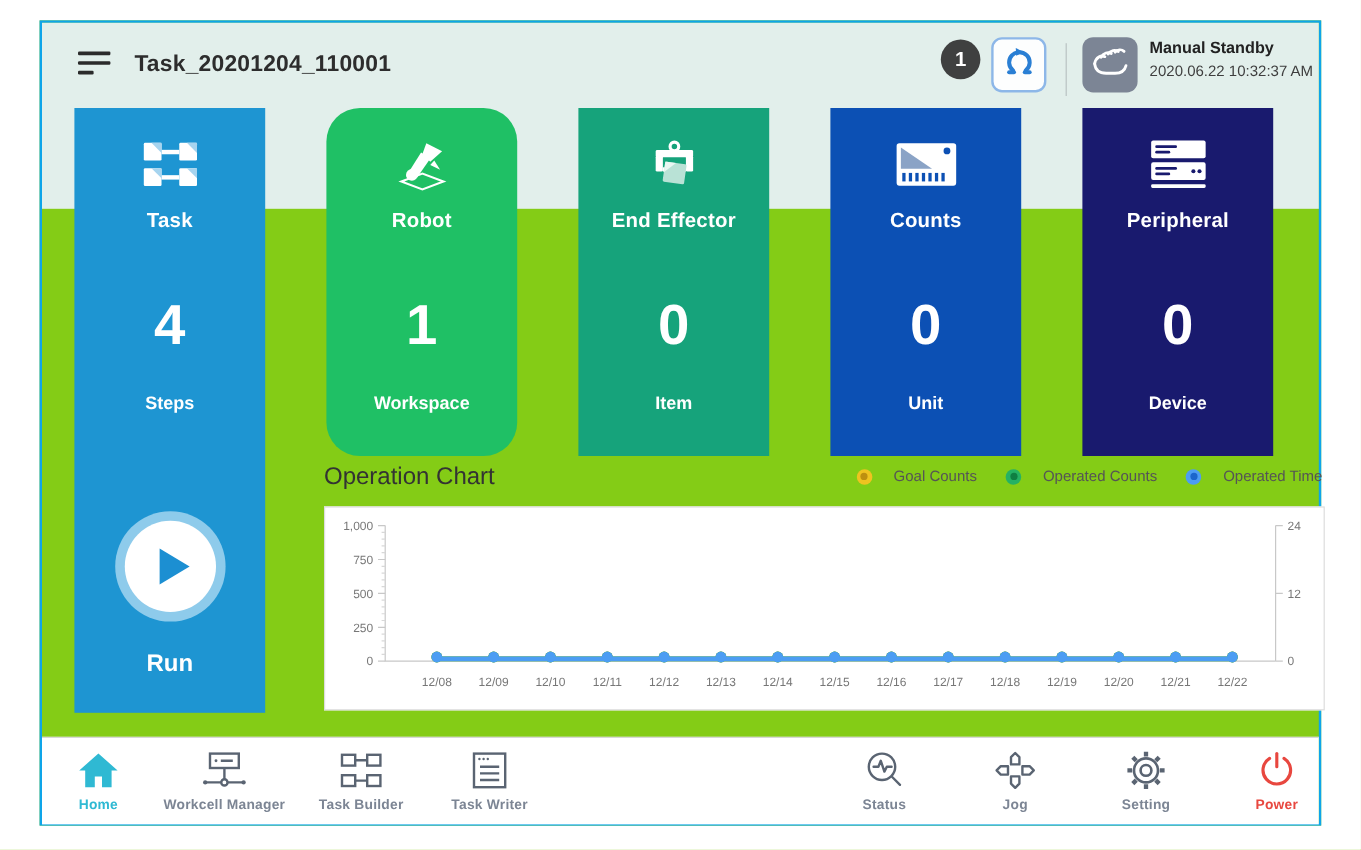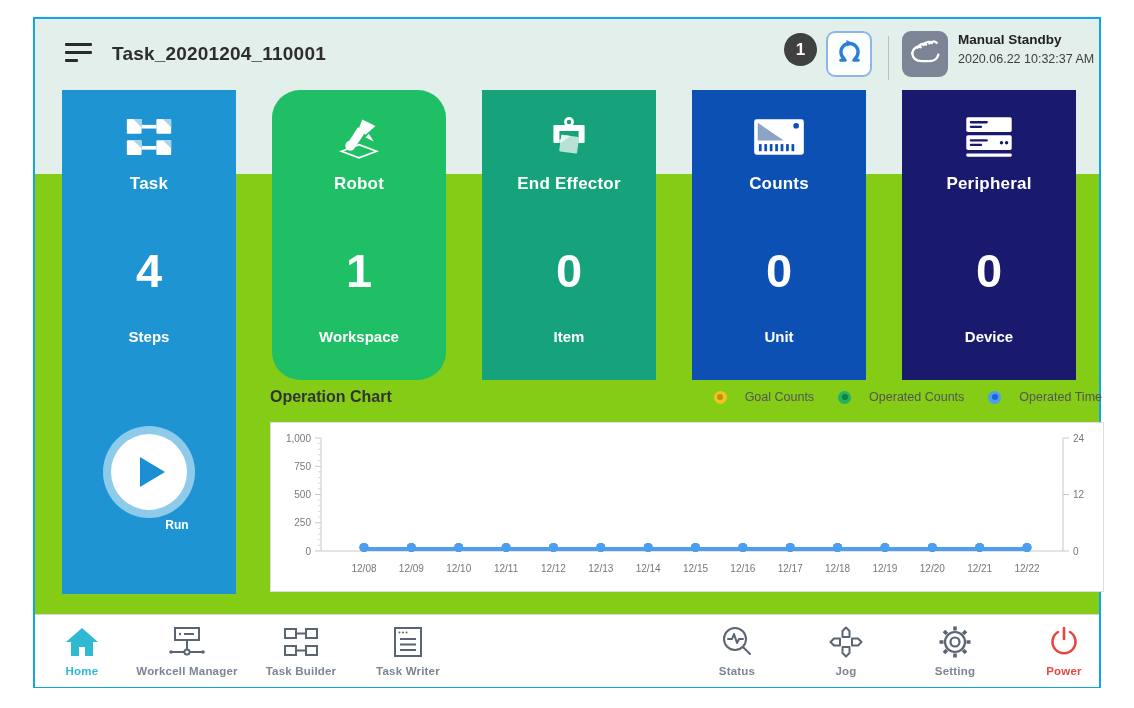--- a/index.html
+++ b/index.html
@@ -20,36 +20,36 @@
   .tool-btn{position:absolute;left:791px;top:12px;width:46px;height:46px;border-radius:9px;background:#fdfefe;
             border:2px solid #8db7e8;box-sizing:border-box;display:flex;align-items:center;justify-content:center;cursor:pointer;padding:0;}
   .vdiv{position:absolute;left:853px;top:17px;width:1px;height:44px;background:#b9c3c3;}
   .hand-box{position:absolute;left:867px;top:12px;width:46px;height:46px;border-radius:9px;background:#7c8595;
             display:flex;align-items:center;justify-content:center;cursor:pointer;}
   .mode-text{position:absolute;left:923px;top:14px;line-height:1;}
   .mode-label{font-size:13.5px;font-weight:bold;color:#222;margin-bottom:6px;}
   .mode-time{font-size:12.5px;color:#3e3e3e;}
 
   
-  .card{position:absolute;top:71px;width:174px;color:#fff;text-align:center;cursor:pointer;}
+  .card{position:absolute;top:71px;width:159px;color:#fff;text-align:center;cursor:pointer;}
   .card-std{height:290px;}
   .card-task{left:27px;height:504px;}
   .c-icon{position:absolute;left:0;top:16px;width:100%;height:62px;display:flex;align-items:center;justify-content:center;}
   .c-title{position:absolute;left:0;top:84px;width:100%;font-size:17px;font-weight:bold;letter-spacing:.2px;}
   .c-count{position:absolute;left:0;top:150px;width:100%;font-size:47px;font-weight:bold;line-height:62px;}
   .c-unit{position:absolute;left:0;top:238px;width:100%;font-size:15px;font-weight:bold;}
   .run-btn{position:absolute;left:50%;top:336px;margin-left:-46px;width:92px;height:92px;border-radius:50%;
            background:#8ecbeb;display:flex;align-items:center;justify-content:center;cursor:pointer;}
   .run-inner{width:76px;height:76px;border-radius:50%;background:#fff;display:flex;align-items:center;justify-content:center;}
   .run-play{width:0;height:0;border-top:15px solid transparent;border-bottom:15px solid transparent;border-left:25px solid #1c8fd2;margin-left:7px;}
-  .run-label{position:absolute;left:0;top:428px;width:100%;font-size:12px;font-weight:bold;padding-left:28px;}
+  .run-label{position:absolute;left:0;top:452px;width:100%;font-size:20px;font-weight:bold;}
 
   
   .chart-head{position:absolute;left:235px;top:366px;width:832px;height:24px;display:flex;align-items:center;}
-  .chart-title{font-size:16px;font-weight:bold;color:#333;}
+  .chart-title{font-size:20px;font-weight:normal;color:#333;}
   .legend{margin-left:auto;display:flex;align-items:center;gap:24px;}
   .legend-item{display:flex;align-items:center;gap:18px;font-size:12.5px;color:#555;}
   .dot{width:13px;height:13px;border-radius:50%;background:var(--c,#ccc);position:relative;}
   .dot::after{content:"";position:absolute;inset:3.5px;border-radius:50%;background:var(--d,#888);}
   .chart-box{position:absolute;left:235px;top:403px;width:832px;height:168px;border:1px solid #ddd;background:#fff;box-sizing:content-box;}
   .chart-box svg{display:block;}
   .chart-box text{font-family:"Liberation Sans",sans-serif;}
 
   
   .navbar{position:absolute;left:0;top:595px;width:100%;height:72px;border-top:1px solid #d7d7d7;background:#fff;}

